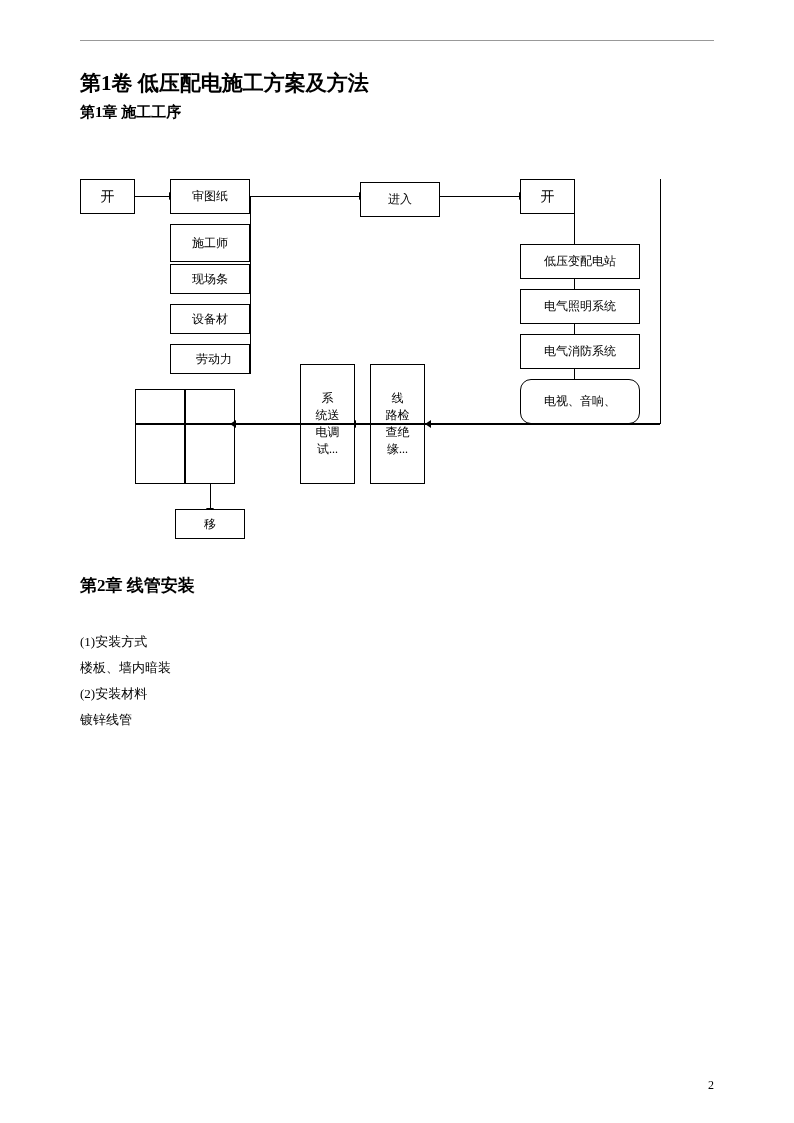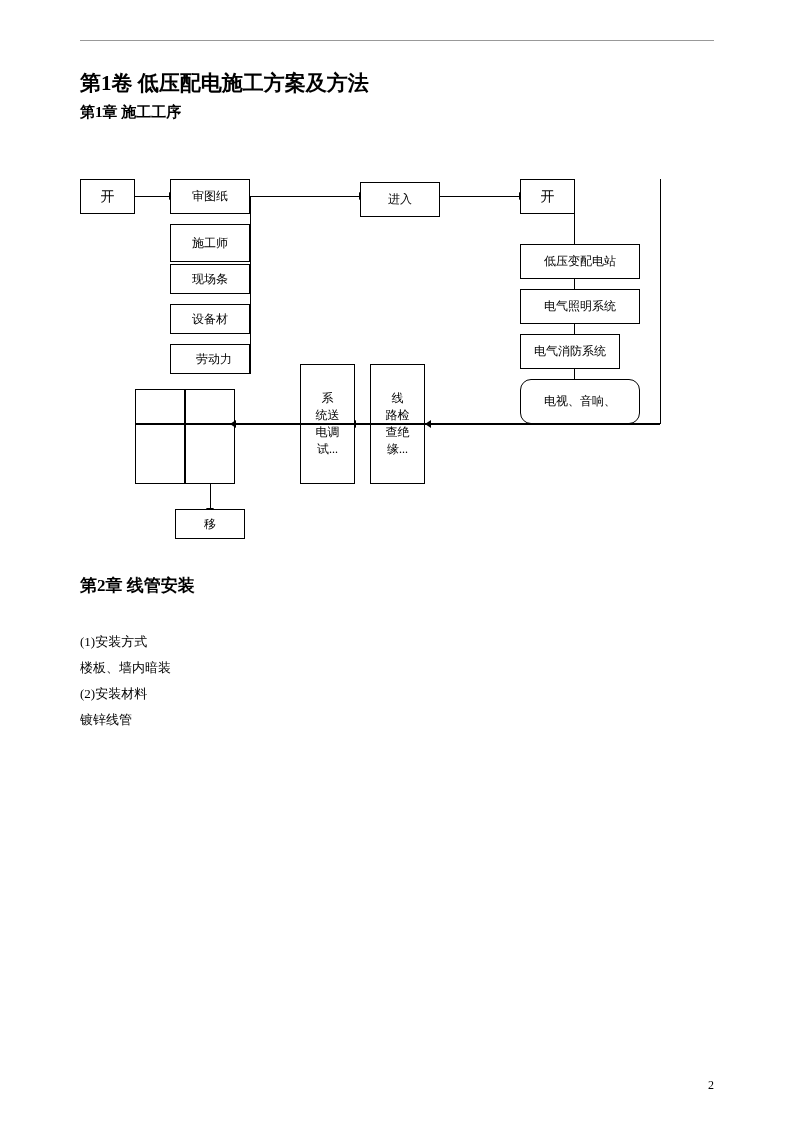--- a/index.html
+++ b/index.html
@@ -142,21 +142,21 @@
     <div class="fc-arrow fc-arrow-h arrowhead-r" style="left:360px; top:72px; width:80px;"></div>
 
     <div class="fc-box" style="left:440px; top:55px; width:55px; height:35px; font-size:14px;">开</div>
 
     <div class="fc-arrow fc-arrow-v" style="left:494px; top:90px; height:210px;"></div>
 
     <div class="fc-box" style="left:440px; top:165px; width:120px; height:35px; font-size:12px;">电气照明系统</div>
 
     <div class="fc-box" style="left:440px; top:120px; width:120px; height:35px; font-size:12px;">低压变配电站</div>
 
-    <div class="fc-box" style="left:440px; top:210px; width:100px; height:35px; font-size:12px;">电气消防系统</div>
+    <div class="fc-box" style="left:440px; top:210px; width:120px; height:35px; font-size:12px;">电气消防系统</div>
 
     <div class="fc-box" style="left:440px; top:255px; width:120px; height:45px; font-size:12px;border-radius:11px;">电视、音响、</div>
 
     <div class="fc-arrow fc-arrow-h arrowhead-l" style="left:350px; top:300px; width:90px;"></div>
 
     <div class="fc-box" style="left:290px; top:240px; width:55px; height:120px; font-size:12px; line-height:1.4;">
       <div style="writing-mode:horizontal-tb; text-align:center;">
         线<br>路检<br>查绝<br>缘...
       </div>
     </div>

